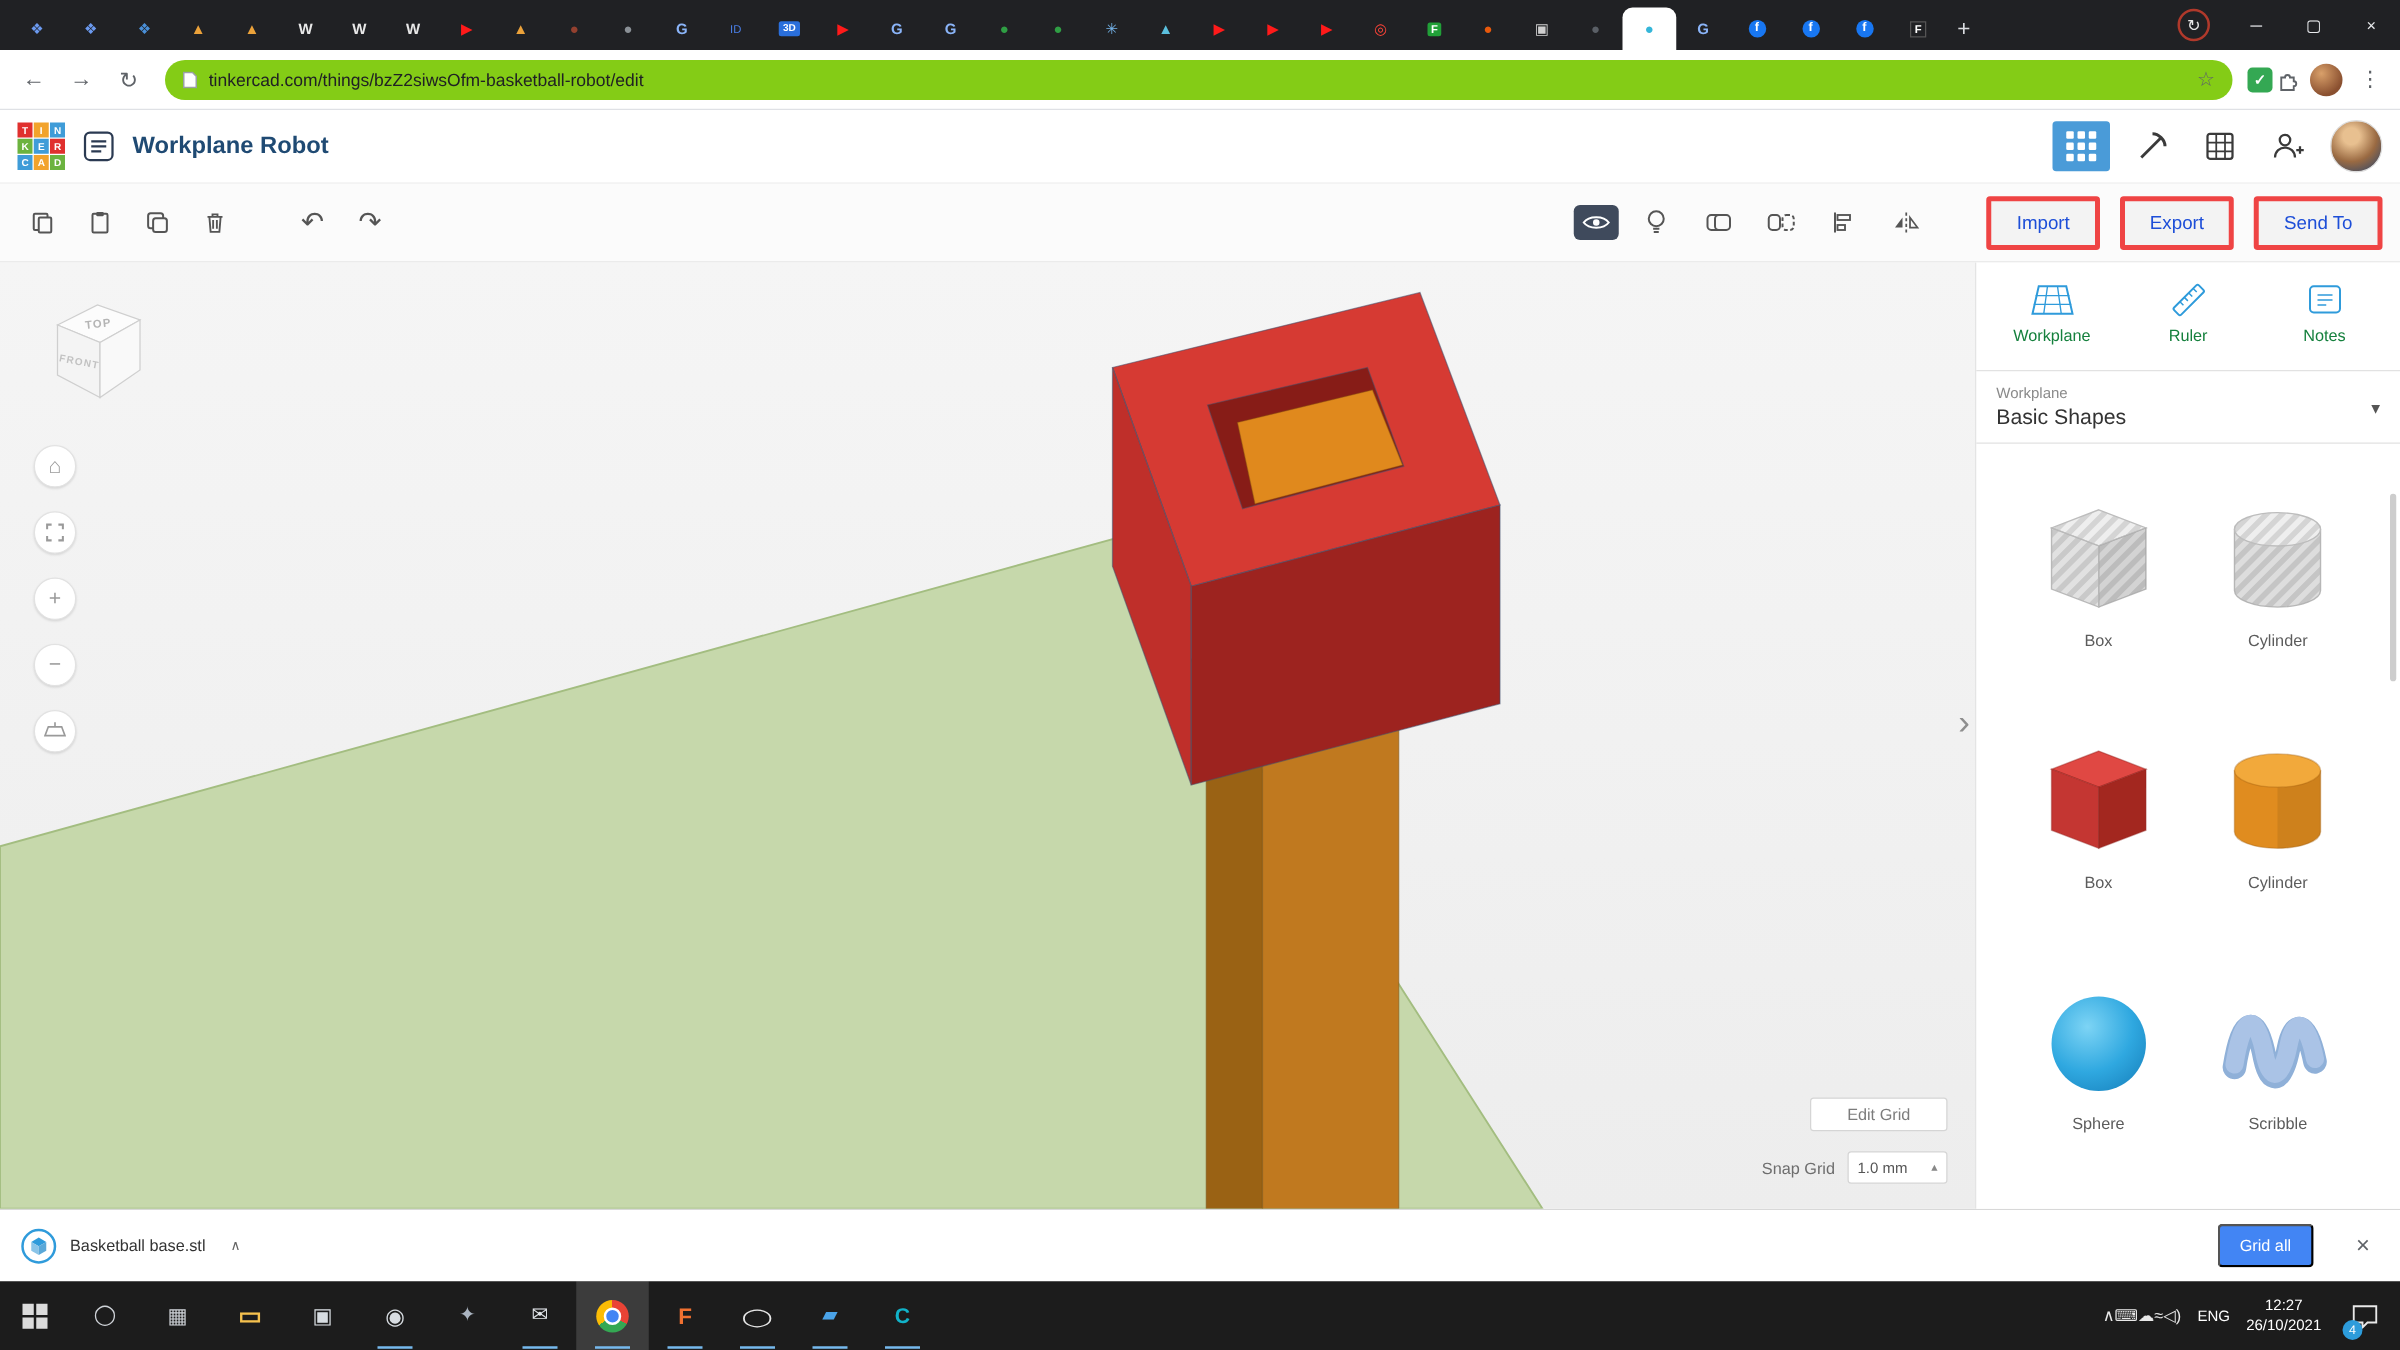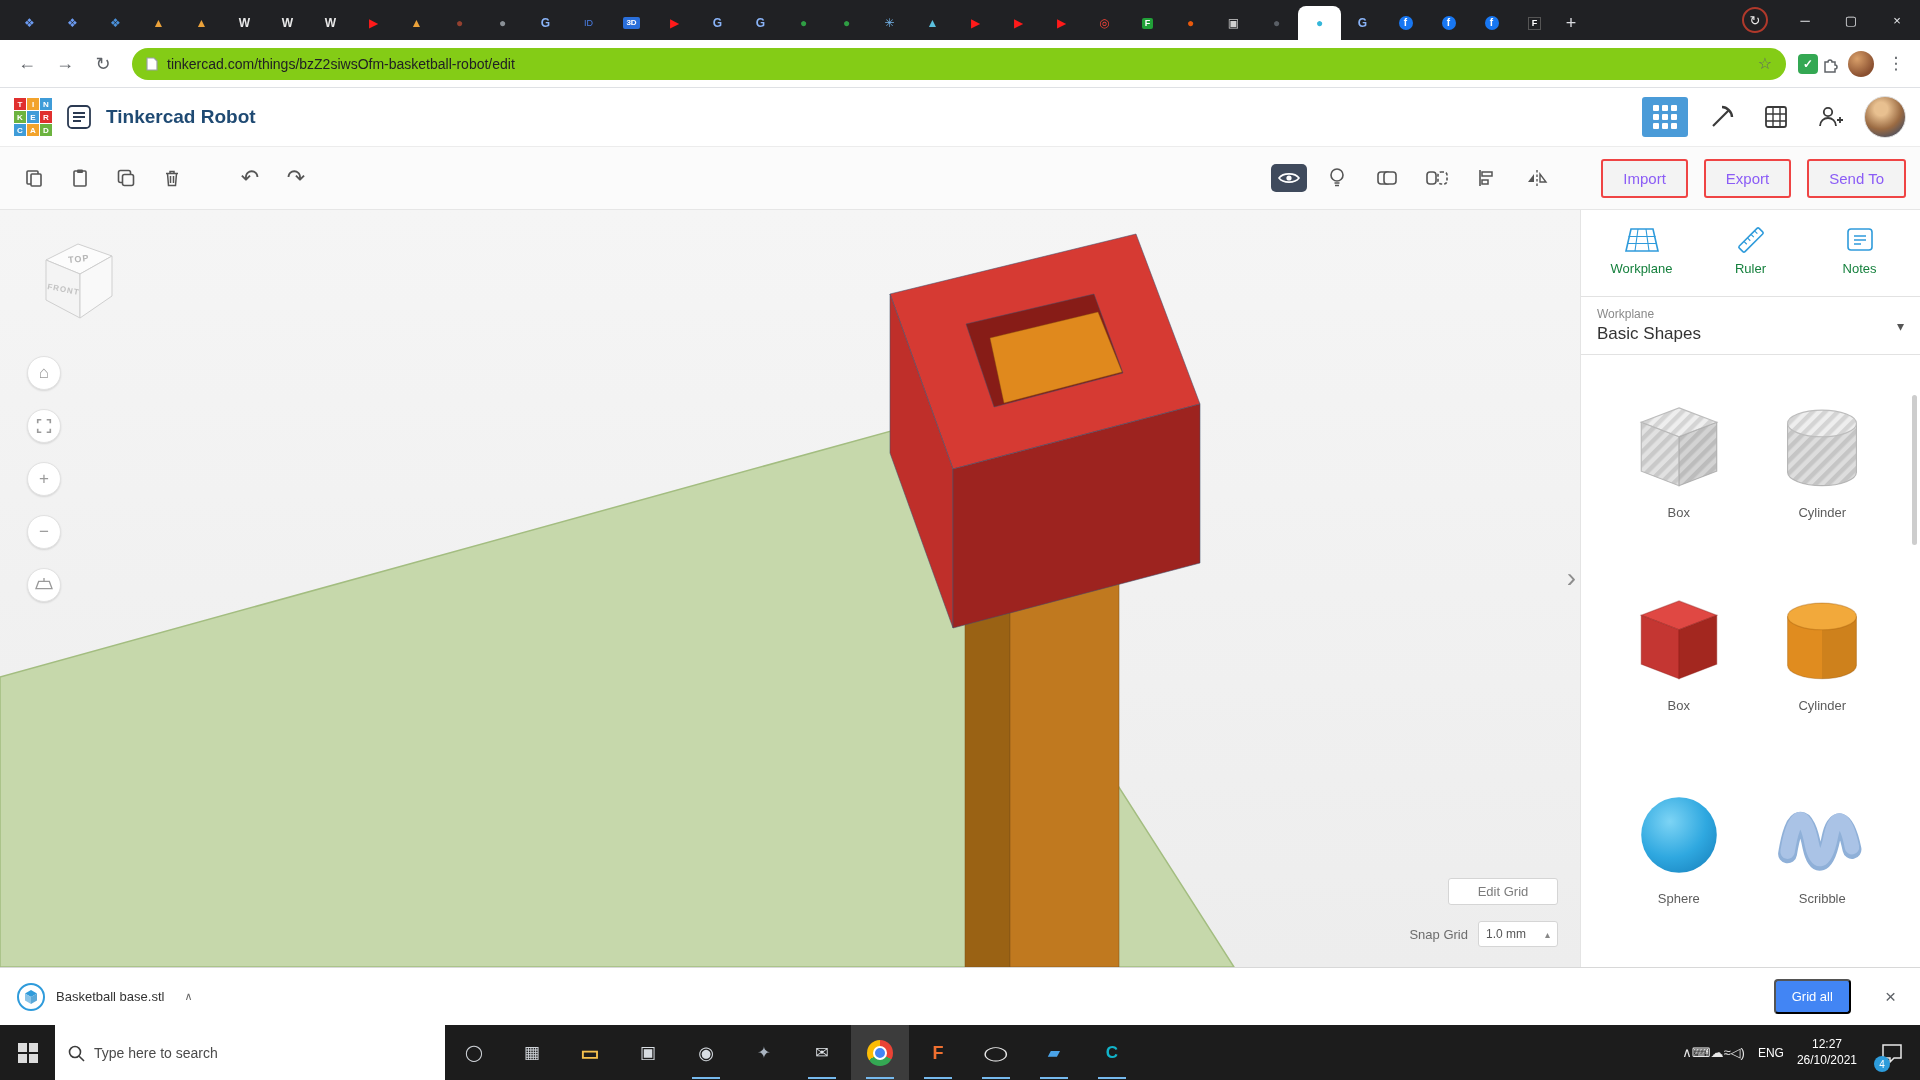--- a/index.html
+++ b/index.html
@@ -38,21 +38,21 @@
   .grid-btn i { background:#fff; border-radius:1px; }
   .hic { width:40px; height:40px; display:flex; align-items:center; justify-content:center; }
   .hdr-avatar { width:42px; height:42px; border-radius:50%; background:radial-gradient(circle at 40% 30%, #e8c090 18%, #9a6a42 55%, #3a4a66 90%); border:1px solid #ddd; }
 
   
   .tc-toolbar { height:63px; background:#fbfbfb; border-bottom:1px solid #e6e6e6; display:flex; align-items:center; padding:0 14px; gap:6px; }
   .tic { width:40px; height:40px; display:flex; align-items:center; justify-content:center; border-radius:3px; }
   .tic-glyph { font-size:22px; color:#555; }
   .undo-gap { width:26px; }
   .eye-badge { width:36px; height:28px; background:#3f4a5c; border-radius:5px; display:flex; align-items:center; justify-content:center; }
-  .tbtn { background:#f3f3f3; border:2px solid #ef4444; border-radius:3px; padding:9px 20px; font-size:15px; color:#8b5cf6; margin-left:10px; }
+  .tbtn { background:#f3f3f3; border:4px solid #ef4444; border-radius:3px; padding:9px 20px; font-size:15px; color:#1d4ed8; margin-left:10px; }
   .right-icons { display:flex; align-items:center; gap:10px; margin-right:28px; }
 
   
   .main { display:flex; height:757px; }
   .viewport { position:relative; width:1580px; height:757px; background:linear-gradient(#f5f5f5,#ededed); overflow:hidden; }
   .scene { position:absolute; inset:0; }
   .viewcube { position:absolute; left:36px; top:20px; }
   .vnav { position:absolute; left:27px; top:146px; display:flex; flex-direction:column; gap:19px; }
   .vbtn { width:34px; height:34px; border-radius:50%; background:#fff; border:1px solid #e2e2e2; box-shadow:0 1px 2px rgba(0,0,0,.12); display:flex; align-items:center; justify-content:center; color:#9a9a9a; font-size:17px; }
   .edit-grid { position:absolute; right:22px; bottom:62px; width:110px; height:27px; background:#fff; border:1px solid #d5d5d5; border-radius:3px; color:#7c7c7c; font-size:13px; display:flex; align-items:center; justify-content:center; }
@@ -260,21 +260,21 @@
       <span class="lg" style="background:#3f9cd8">E</span>
       <span class="lg" style="background:#e0302e">R</span>
       <span class="lg" style="background:#3f9cd8">C</span>
       <span class="lg" style="background:#f2a32c">A</span>
       <span class="lg" style="background:#6cb33f">D</span>
     </div>
   <svg class="menu-ic" width="26" height="26" viewBox="0 0 26 26">
     <rect x="2" y="2" width="22" height="22" rx="4" fill="none" stroke="#2b3a52" stroke-width="1.8"></rect>
     <path d="M7 9 h12 M7 13 h12 M7 17 h8" stroke="#2b3a52" stroke-width="1.8" fill="none"></path>
   </svg>
-  <div class="tc-title">Tinkercad Robot</div>
+  <div class="tc-title">Workplane Robot</div>
   <div class="hspacer"></div>
   <div class="grid-btn">
     <i></i>
       <i></i>
       <i></i>
       <i></i>
       <i></i>
       <i></i>
       <i></i>
       <i></i>
@@ -562,27 +562,20 @@
 
 <div class="taskbar">
   <div class="startbtn">
     <span class="winlogo">
         <i></i>
         <i></i>
         <i></i>
         <i></i>
       </span>
   </div>
-  <div class="tb-search">
-    <svg width="18" height="18" viewBox="0 0 18 18">
-        <circle cx="8" cy="8" r="5.5" fill="none" stroke="#3c3c3c" stroke-width="1.6"></circle>
-        <path d="M12.2 12.2 L17 17" stroke="#3c3c3c" stroke-width="1.6"></path>
-      </svg>
-    <input type="text" readonly="" placeholder="Type here to search" style="">
-  </div>
   <div style="display:flex">
 
   <div class="tb-icon">
         <span class="tb-glyph" style="color:#cfd3d8;font-size:16px">◯</span>
       </div>
       <div class="tb-icon">
         <span class="tb-glyph" style="color:#cfd3d8;font-size:17px">▦</span>
       </div>
       <div class="tb-icon">
         <span class="tb-glyph" style="color:#f5c14e;font-size:20px;font-weight:700">▭</span>

